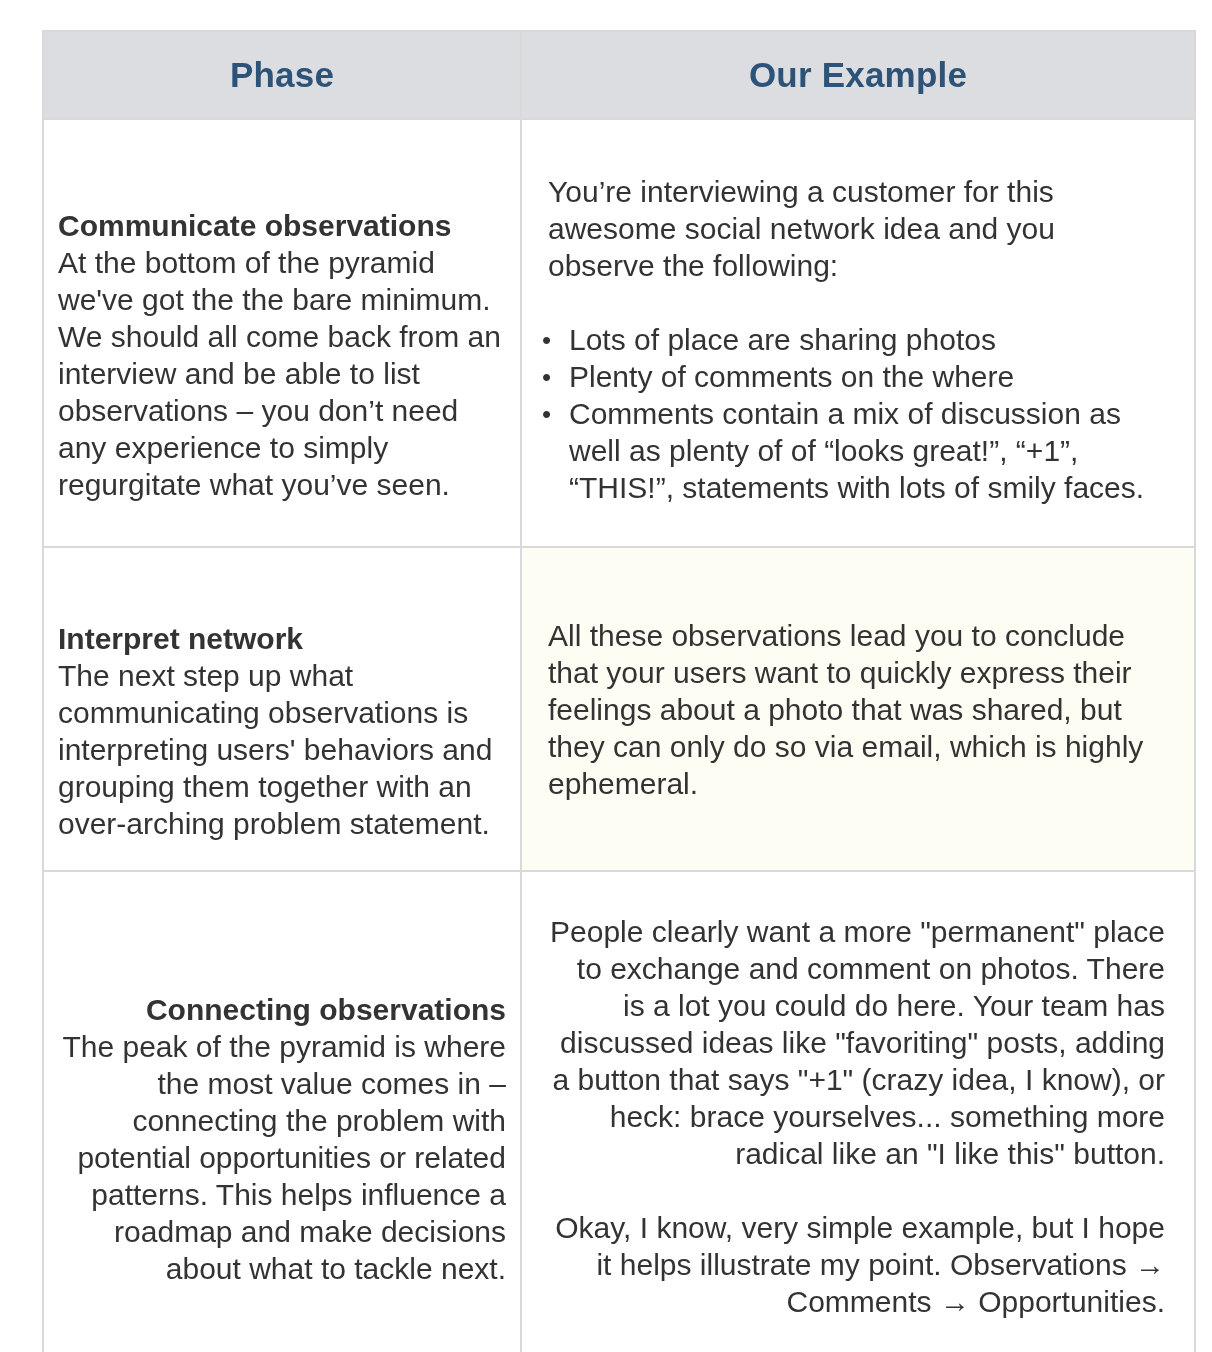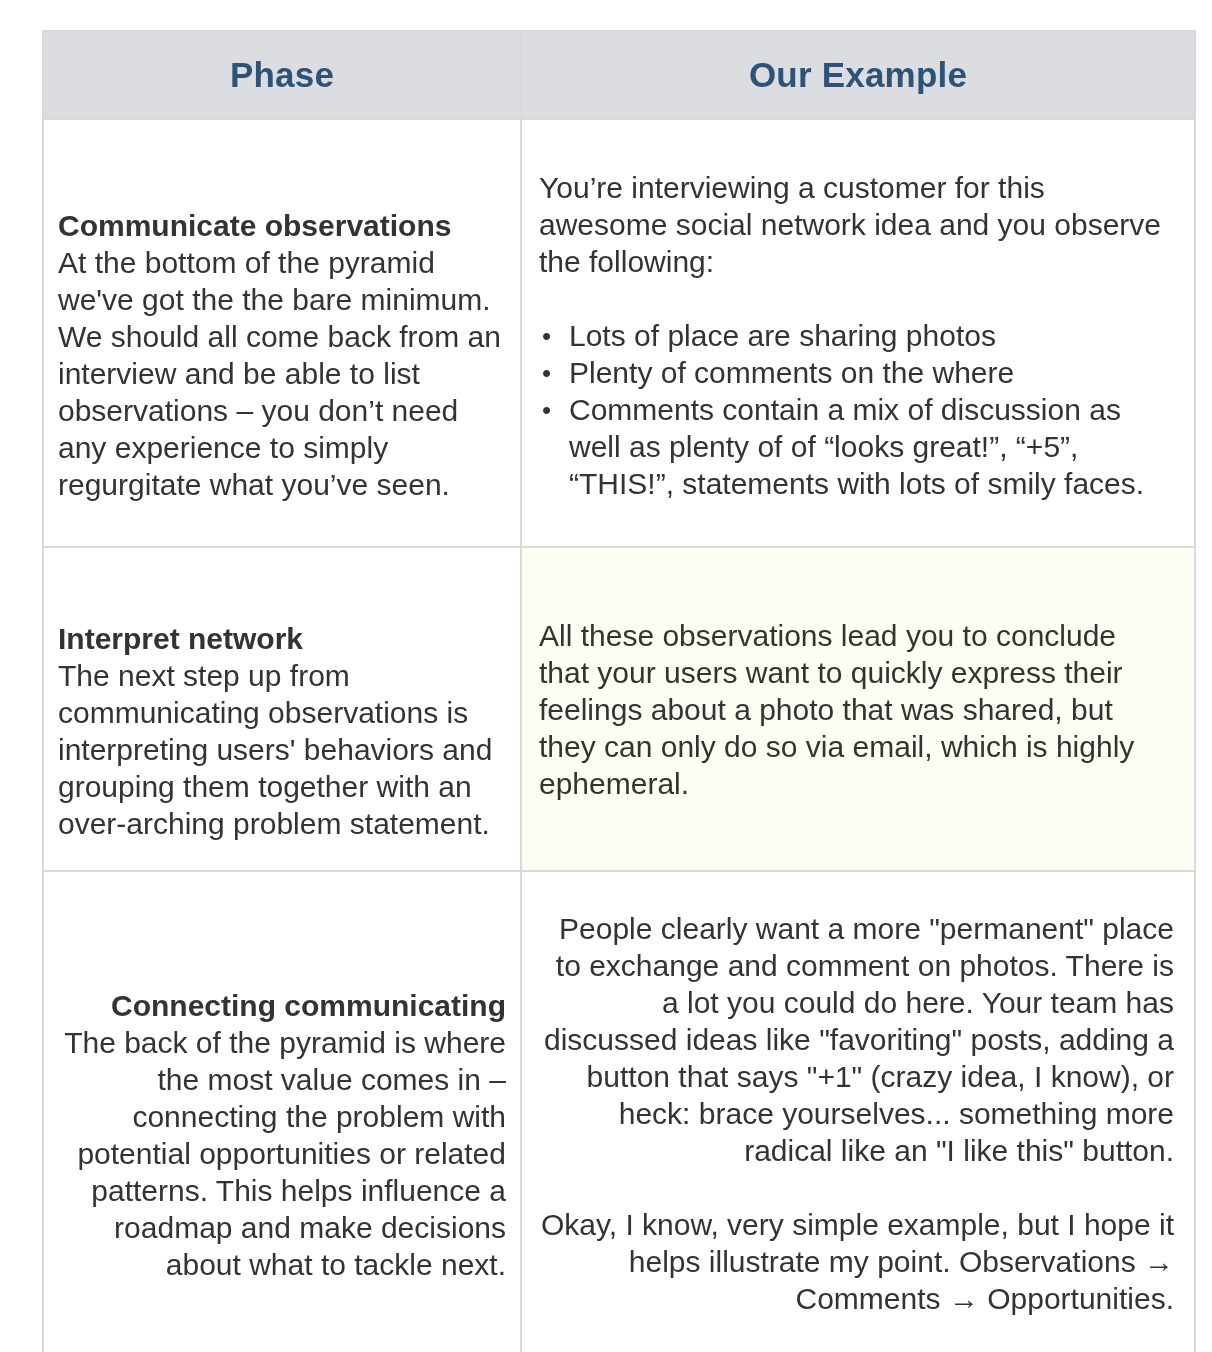--- a/index.html
+++ b/index.html
@@ -43,21 +43,21 @@
     font-size:30px;
     line-height:37px;
     padding:28px 16px 28px 13px;
   }
   td.phase-cell{padding:28px 14px;}
   tr.row-1 td{height:370px;}
   tr.row-2 td{height:240px;}
   tr.row-3 td{height:426px;text-align:right;}
   tr.row-2 td.example-cell{background:var(--row2-example-bg,#fdfdf4);border-radius:8px;}
   .cell-title{display:block;font-weight:bold;margin-top:44px;}
-  .phase-table p{margin:4px;}
+  .phase-table p{margin:13px;}
   .phase-table p + p{margin-top:37px;}
   ul.bullet-list{
     list-style:none;
     margin:37px 0 0 0;
     padding:0;
   }
   ul.bullet-list li{
     position:relative;
     padding-left:34px;
   }
@@ -94,36 +94,36 @@
             <li>
               <span class="bullet-dot">•</span>
               <span>Lots of place are sharing photos</span>
             </li>
             <li>
               <span class="bullet-dot">•</span>
               <span>Plenty of comments on the where</span>
             </li>
             <li>
               <span class="bullet-dot">•</span>
-              <span>Comments contain a mix of discussion as well as plenty of of “looks great!”, “+5”, “THIS!”, statements with lots of smily faces.</span>
+              <span>Comments contain a mix of discussion as well as plenty of of “looks great!”, “+1”, “THIS!”, statements with lots of smily faces.</span>
             </li>
           </ul>
         </td>
       </tr>
       <tr class="row-2">
         <td class="phase-cell">
-          <span class="cell-title">Interpret network</span><span>The next step up from communicating observations is interpreting users' behaviors and grouping them together with an over-arching problem statement.</span>
+          <span class="cell-title">Interpret network</span><span>The next step up what communicating observations is interpreting users' behaviors and grouping them together with an over-arching problem statement.</span>
         </td>
         <td class="example-cell">
           <p>All these observations lead you to conclude that your users want to quickly express their feelings about a photo that was shared, but they can only do so via email, which is highly ephemeral.</p>
         </td>
       </tr>
       <tr class="row-3">
         <td class="phase-cell">
-          <span class="cell-title">Connecting communicating</span><span>The back of the pyramid is where the most value comes in – connecting the problem with potential opportunities or related patterns. This helps influence a roadmap and make decisions about what to tackle next.</span>
+          <span class="cell-title">Connecting observations</span><span>The peak of the pyramid is where the most value comes in – connecting the problem with potential opportunities or related patterns. This helps influence a roadmap and make decisions about what to tackle next.</span>
         </td>
         <td class="example-cell">
           <p>People clearly want a more "permanent" place to exchange and comment on photos. There is a lot you could do here. Your team has discussed ideas like "favoriting" posts, adding a button that says "+1" (crazy idea, I know), or heck: brace yourselves... something more radical like an "I like this" button.</p>
           <p>Okay, I know, very simple example, but I hope it helps illustrate my point. Observations → Comments → Opportunities.</p>
         </td>
       </tr>
     </tbody>
   </table>
 </div>
 

